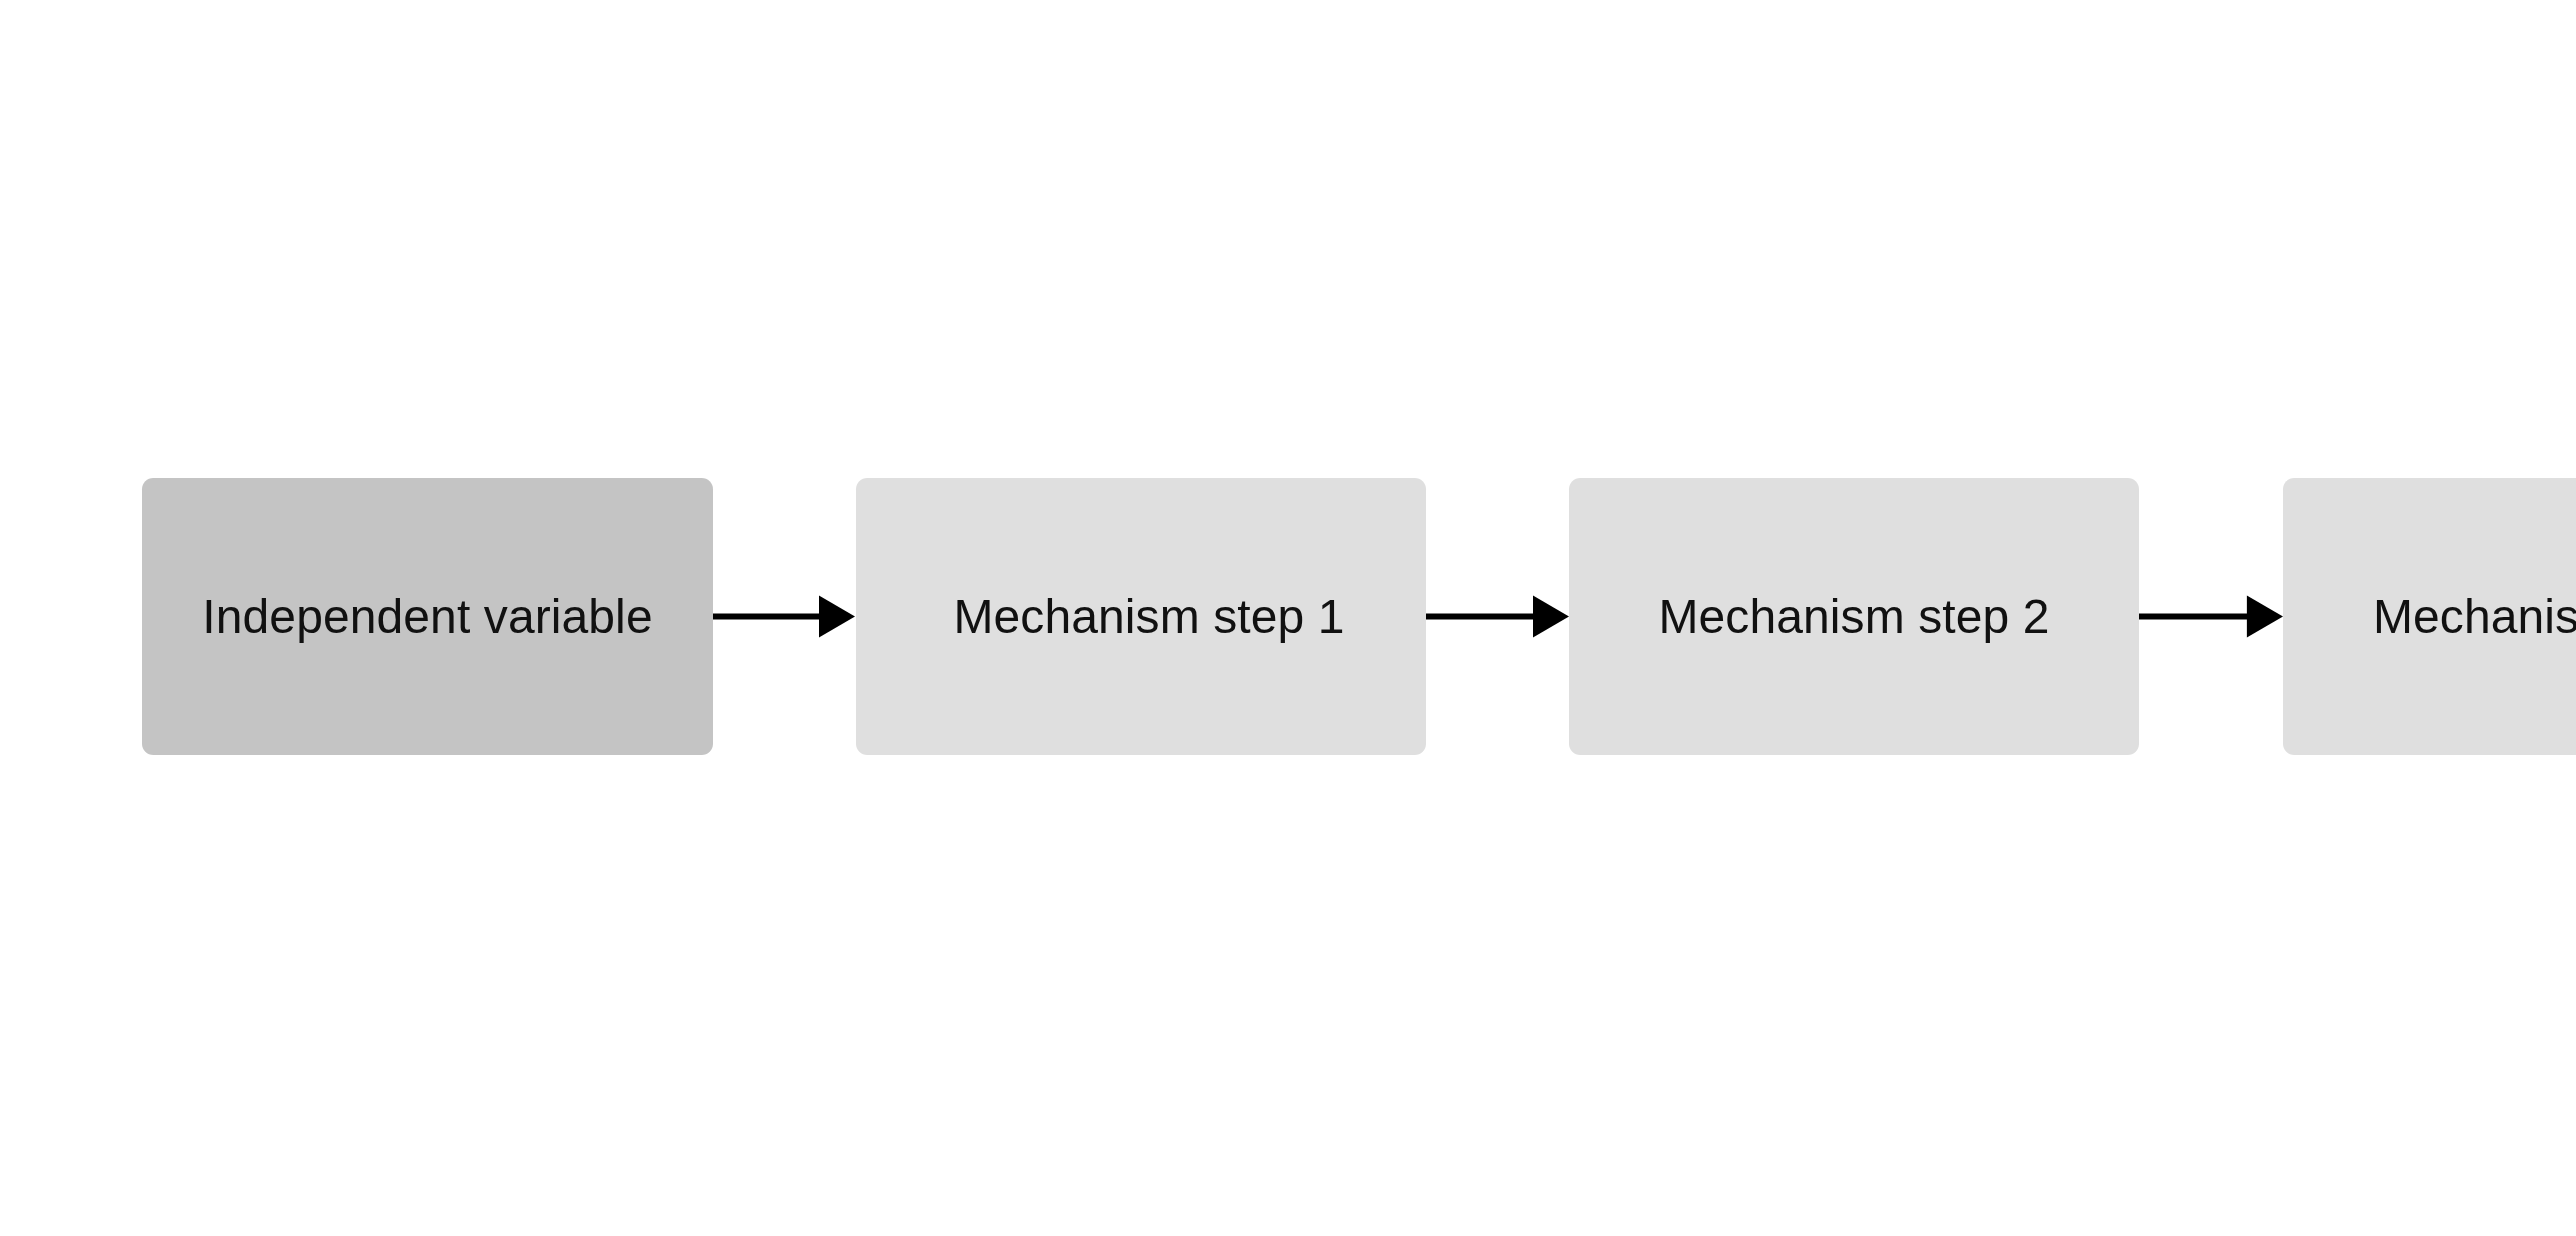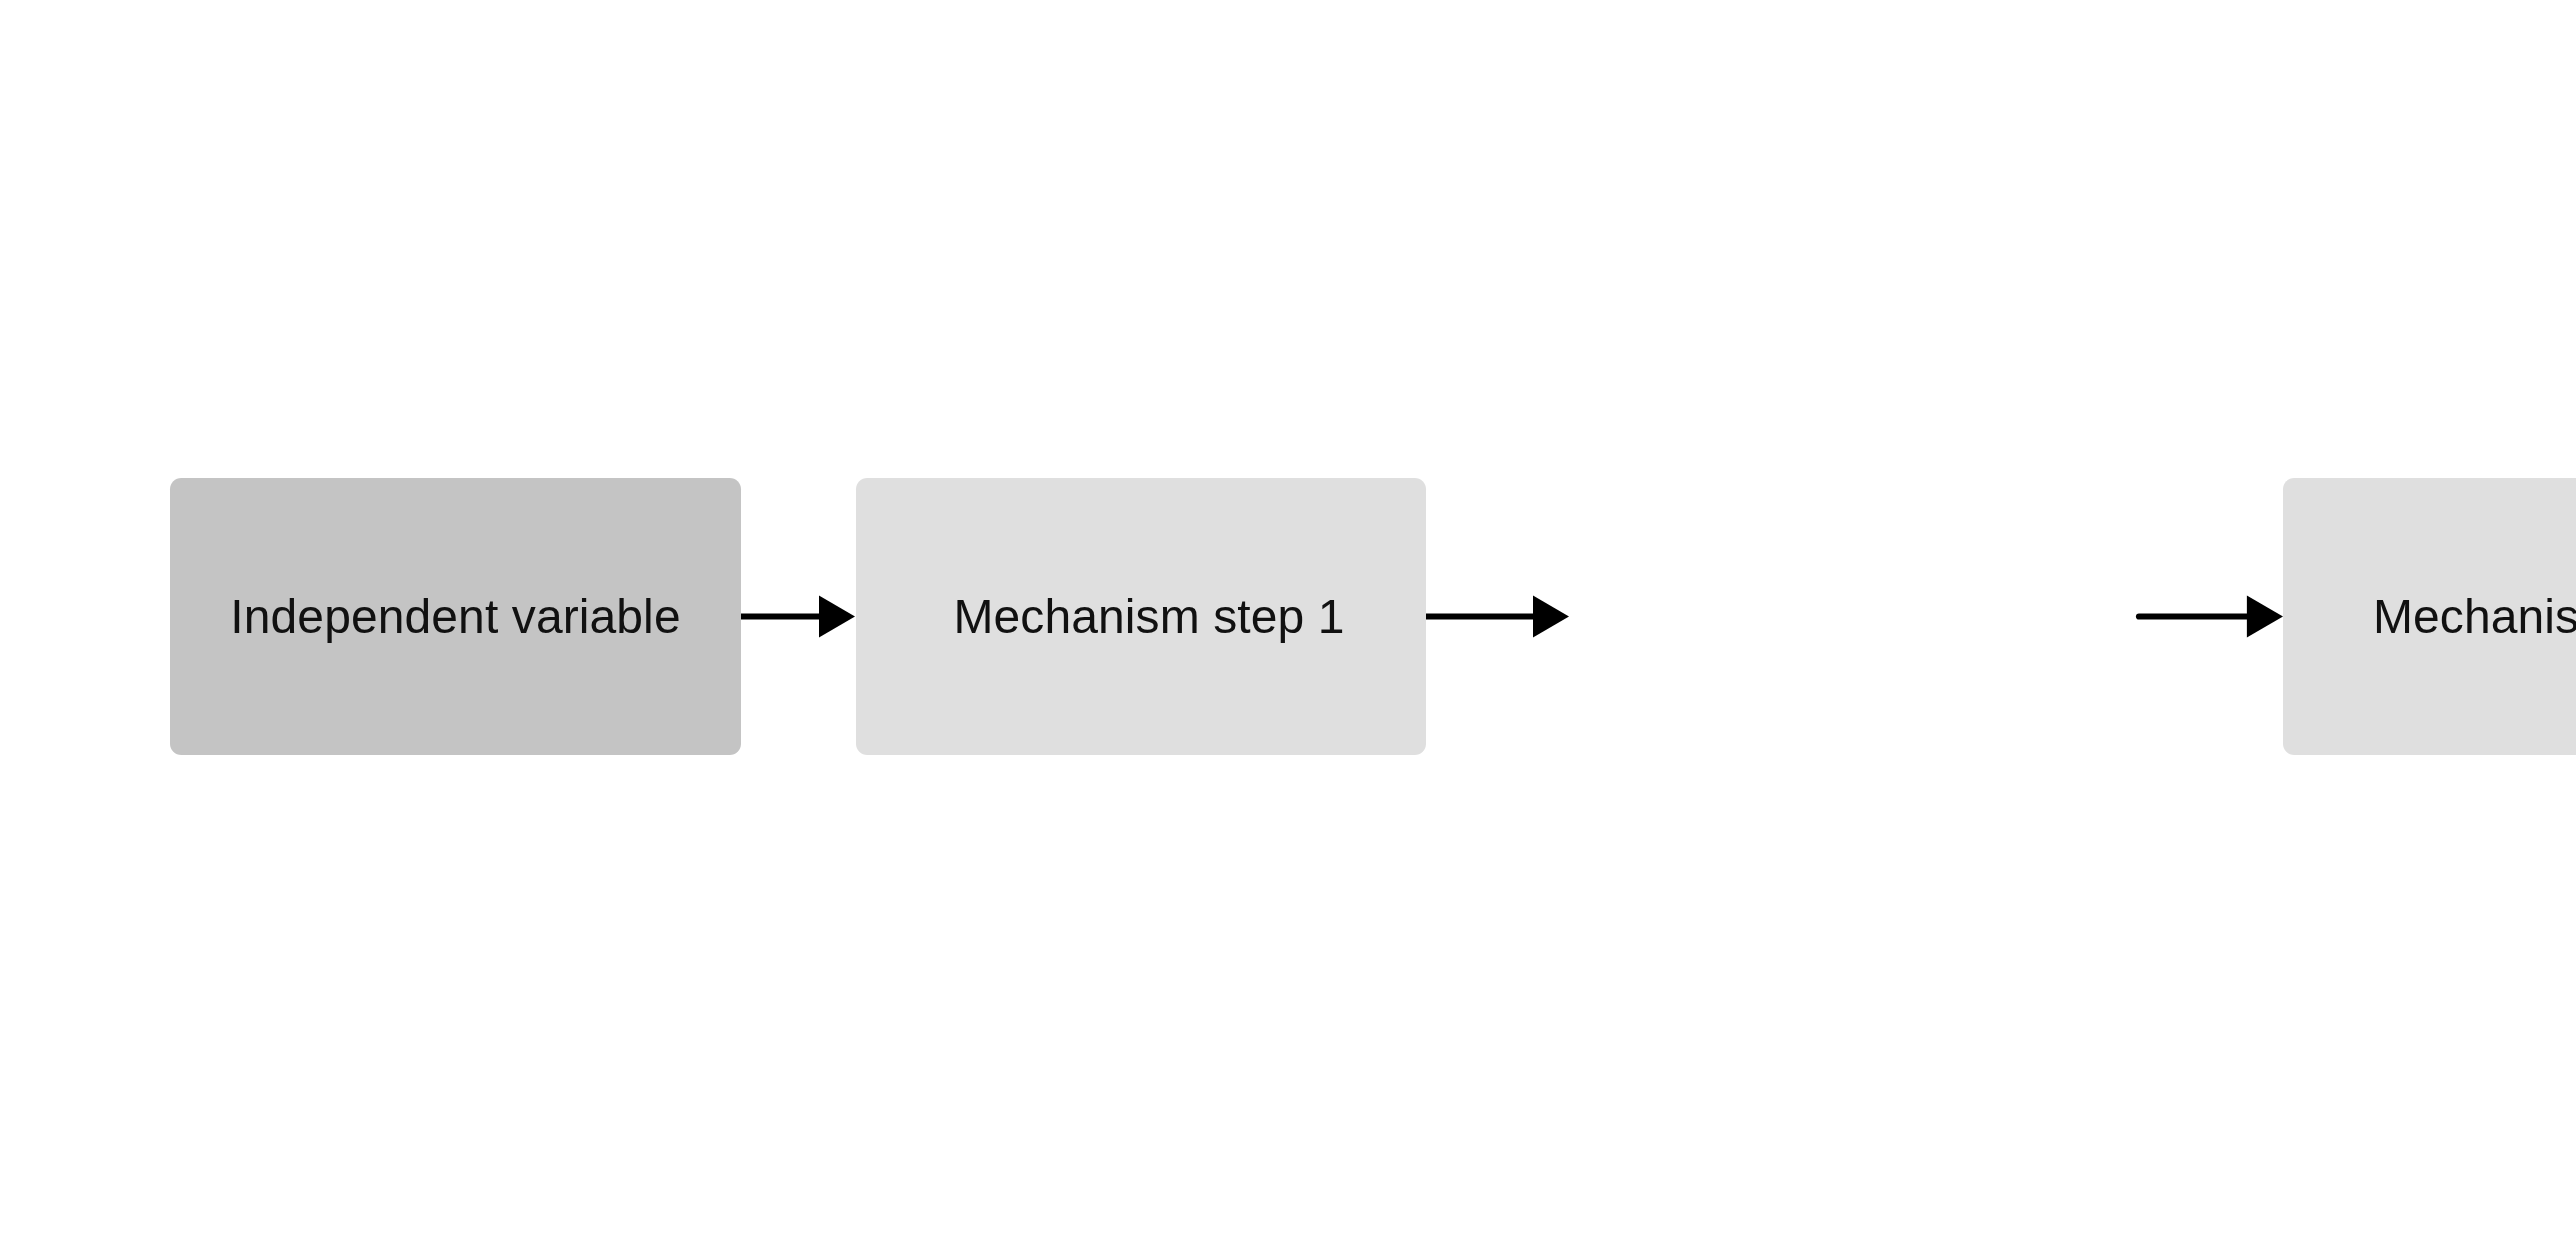--- a/index.html
+++ b/index.html
@@ -78,28 +78,31 @@
       </svg>
     </div>
 
     <div class="edge" style="left:1997px;width:144px;">
       <svg viewBox="0 0 279 84" preserveAspectRatio="none">
         <line x1="0" y1="42" x2="211" y2="42" stroke="#000000" stroke-width="12" stroke-linecap="round"></line>
         <polygon points="209,1 279,42 209,83" fill="#000000"></polygon>
       </svg>
     </div>
 
-    <div class="node" style="left:0px;width:571px;background:#c4c4c4;margin-left:28px;">
+    <div class="node" style="left:0px;width:571px;background:#c4c4c4;">
       <span class="node-label">Independent variable</span>
     </div>
 
     <div class="node" style="left:714px;width:570px;background:#dfdfdf;padding-left:16px;">
       <span class="node-label">Mechanism step 1</span>
     </div>
 
+    <div class="node" style="left:1427px;width:570px;background:#dfdfdf;">
+      <span class="node-label">Mechanism step 2</span>
+    </div>
 
     <div class="node" style="left:2141px;width:571px;background:#dfdfdf;">
       <span class="node-label">Mechanism step 3</span>
     </div>
 
   </div>
 </div>
 
 
 </body></html>

